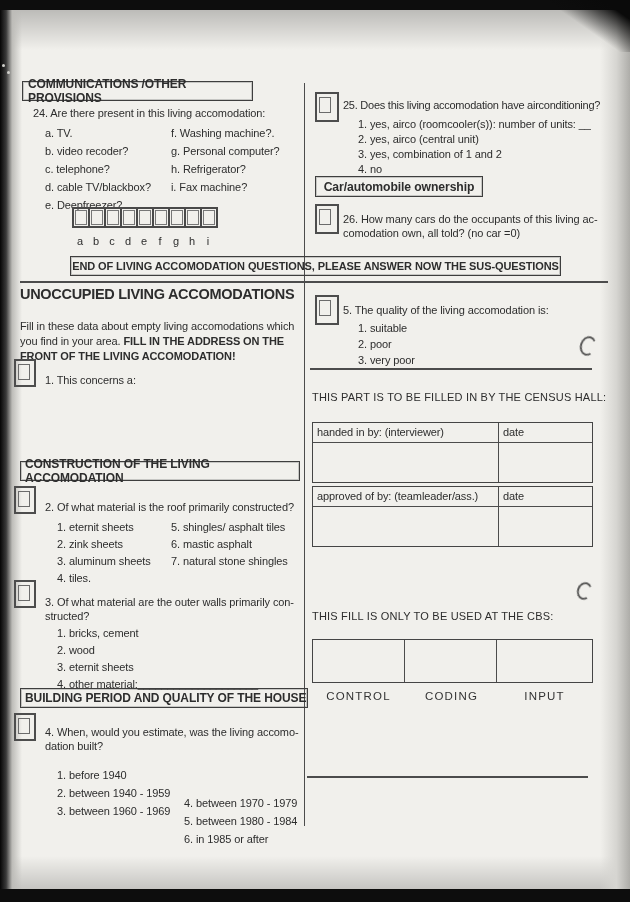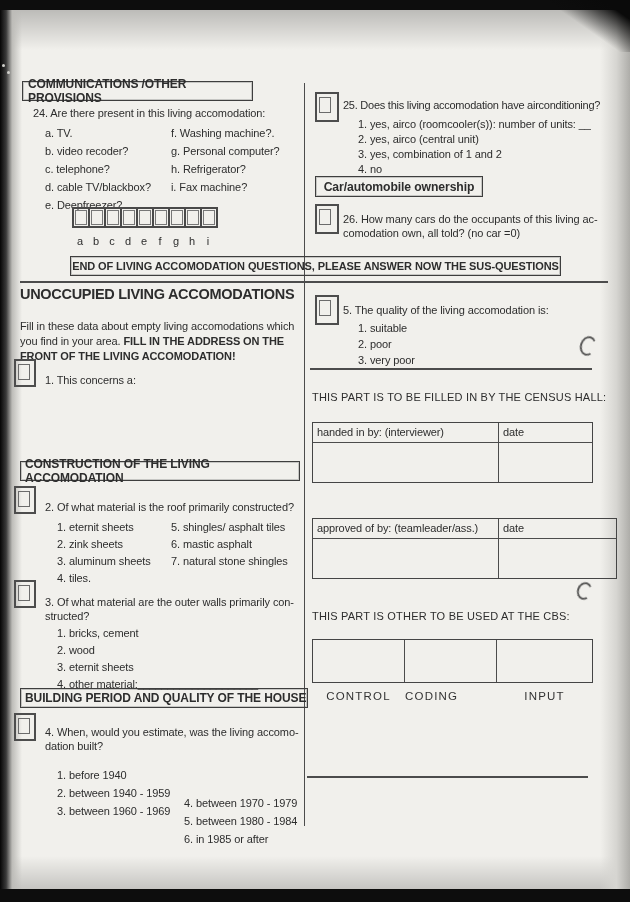--- a/index.html
+++ b/index.html
@@ -210,40 +210,40 @@
 
   <div class="ftable" style="left:312px;top:422px;width:279px;height:59px;">
     <div class="hrow"></div>
     <div class="vdiv" style="left:185px;"></div>
     <div class="cellt" style="left:4px;">handed in by: (interviewer)</div>
     <div class="cellt" style="left:190px;">date</div>
     <div style="position:absolute;left:0;top:19px;width:185px;bottom:0;"></div>
     <div style="position:absolute;left:185px;top:19px;right:0;bottom:0;"></div>
   </div>
 
-  <div class="ftable" style="left:312px;top:518px;width:279px;height:59px;padding-left:24px;">
+  <div class="ftable" style="left:312px;top:486px;width:279px;height:59px;">
     <div class="hrow"></div>
     <div class="vdiv" style="left:185px;"></div>
     <div class="cellt" style="left:4px;">approved of by: (teamleader/ass.)</div>
     <div class="cellt" style="left:190px;">date</div>
     <div style="position:absolute;left:0;top:19px;width:185px;bottom:0;"></div>
     <div style="position:absolute;left:185px;top:19px;right:0;bottom:0;"></div>
   </div>
 
   <div class="stamp" style="left:577px;top:582px;width:11px;height:14px;"></div>
 
-  <div class="t" style="left:312px;top:610px;letter-spacing:0.2px;">THIS PART IS OTHER TO BE USED AT THE CBS:</div>
+  <div class="t" style="left:312px;top:610px;letter-spacing:0.2px;">THIS FILL IS ONLY TO BE USED AT THE CBS:</div>
 
   <div class="ftable" style="left:312px;top:639px;width:279px;height:42px;">
     <div class="vdiv" style="left:91px;"></div>
     <div class="vdiv" style="left:183px;"></div>
     <div style="position:absolute;left:0;top:0;width:91px;bottom:0;"></div>
     <div style="position:absolute;left:91px;top:0;width:92px;bottom:0;"></div>
     <div style="position:absolute;left:183px;top:0;right:0;bottom:0;"></div>
   </div>
   <div class="blk" style="left:312px;top:690px;width:279px;display:flex;font-size:11.5px;">
     <span class="cbslbl" style="width:93px;text-align:center;">CONTROL</span>
-    <span class="cbslbl" style="width:93px;">CODING</span>
+    <span class="cbslbl" style="width:93px;text-align:center;">CODING</span>
     <span class="cbslbl" style="width:93px;text-align:center;">INPUT</span>
   </div>
 
   <div class="hline" style="left:307px;top:776px;width:281px;height:2px;"></div>
 </div>
 
 </body></html>

